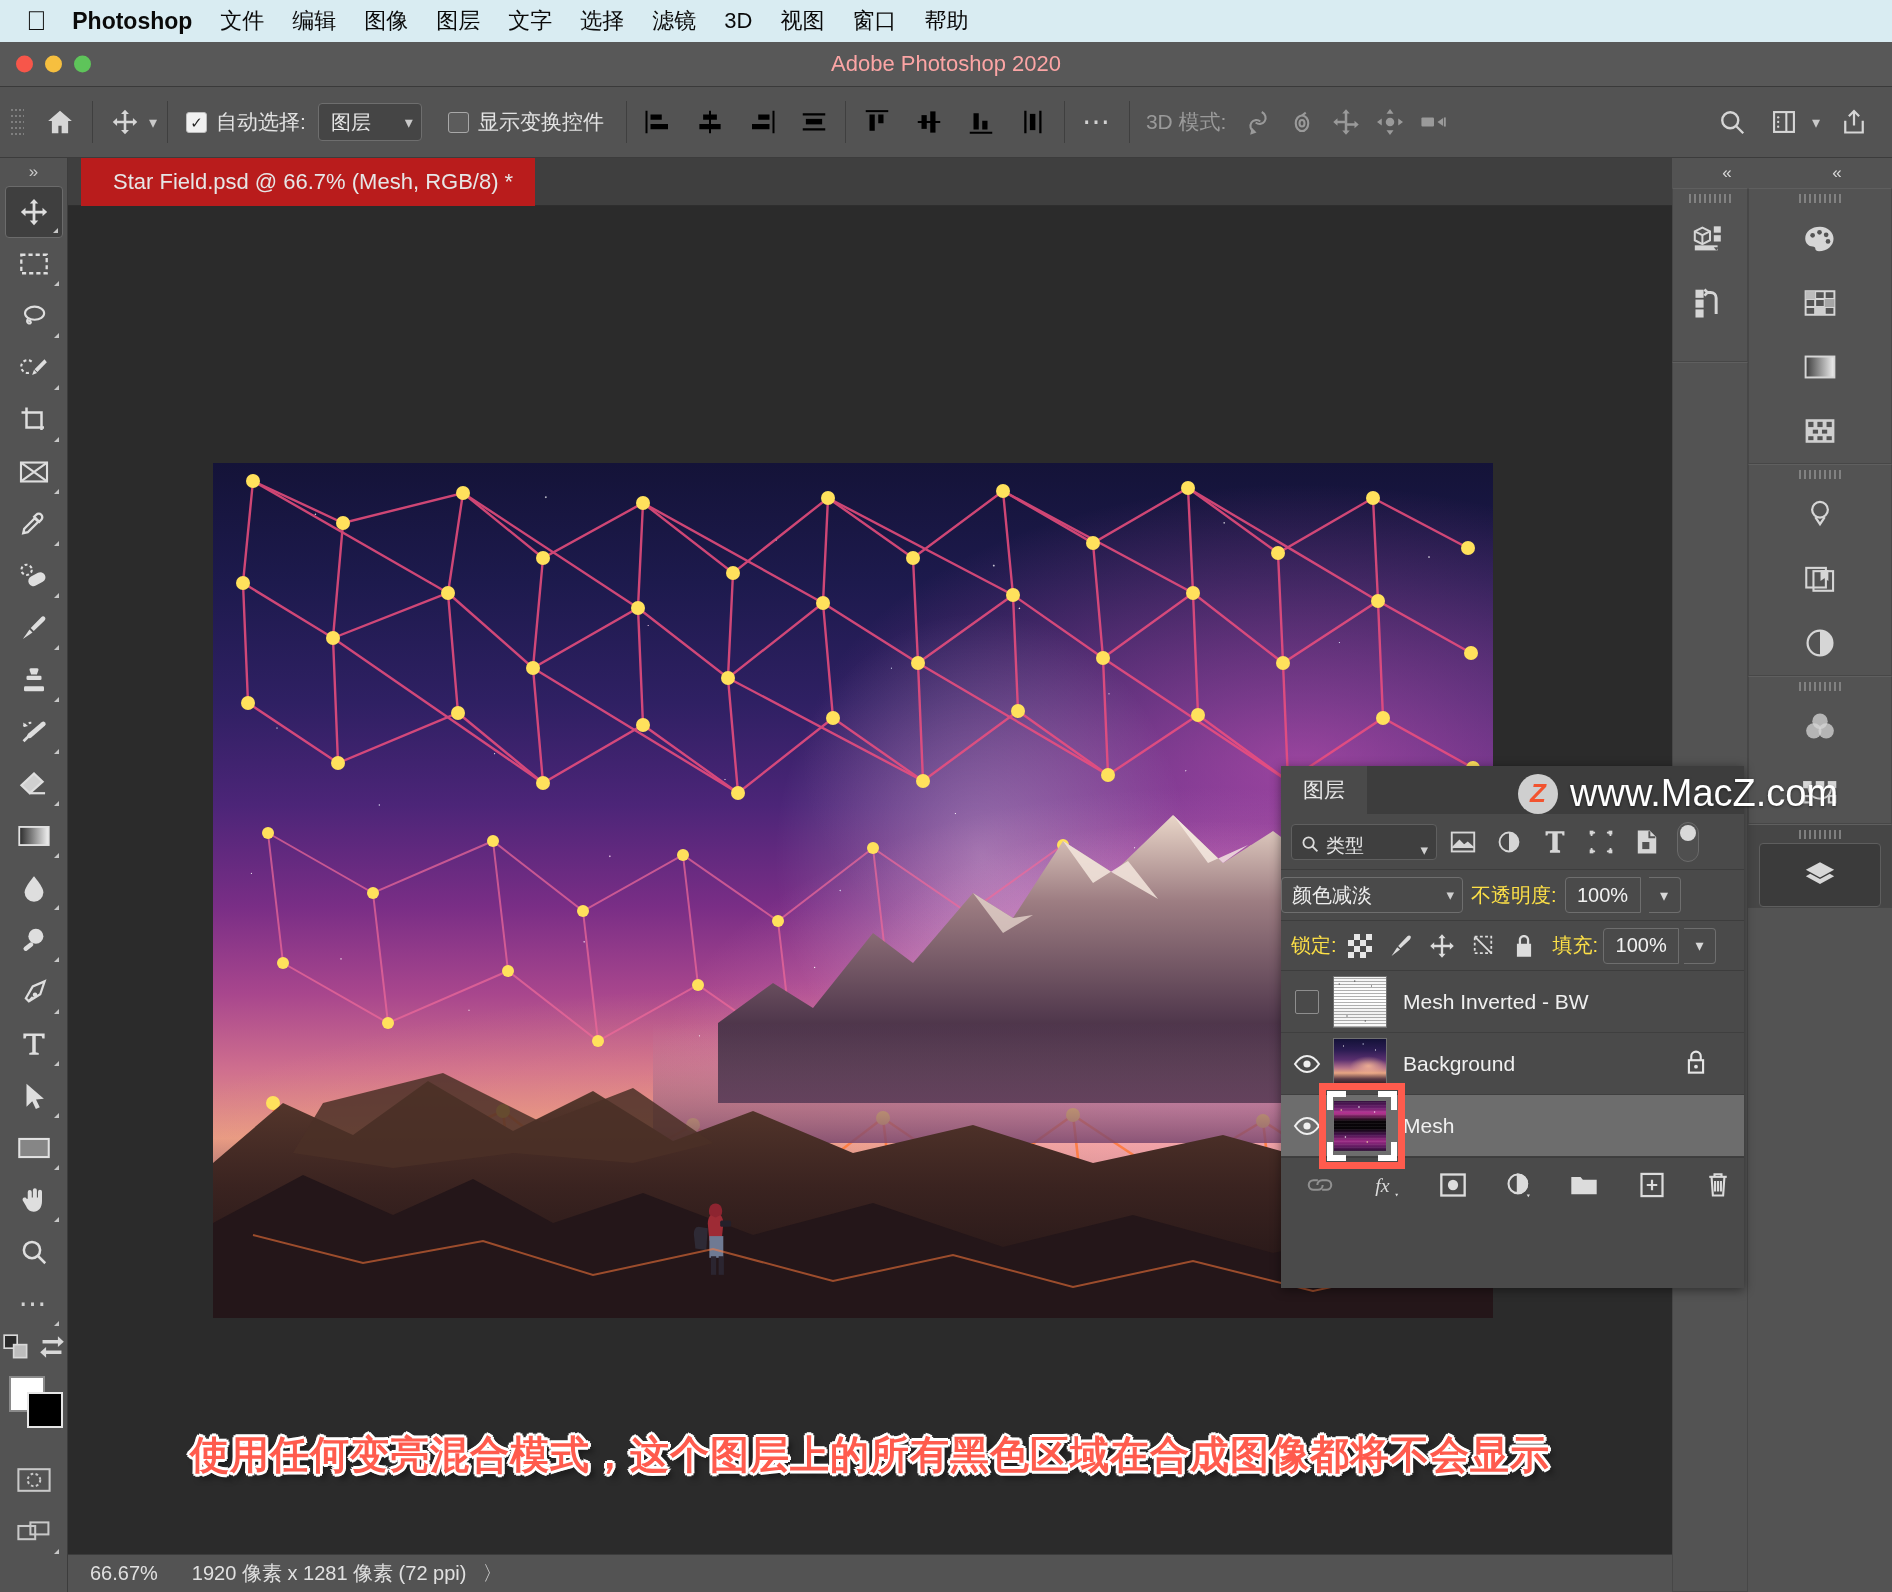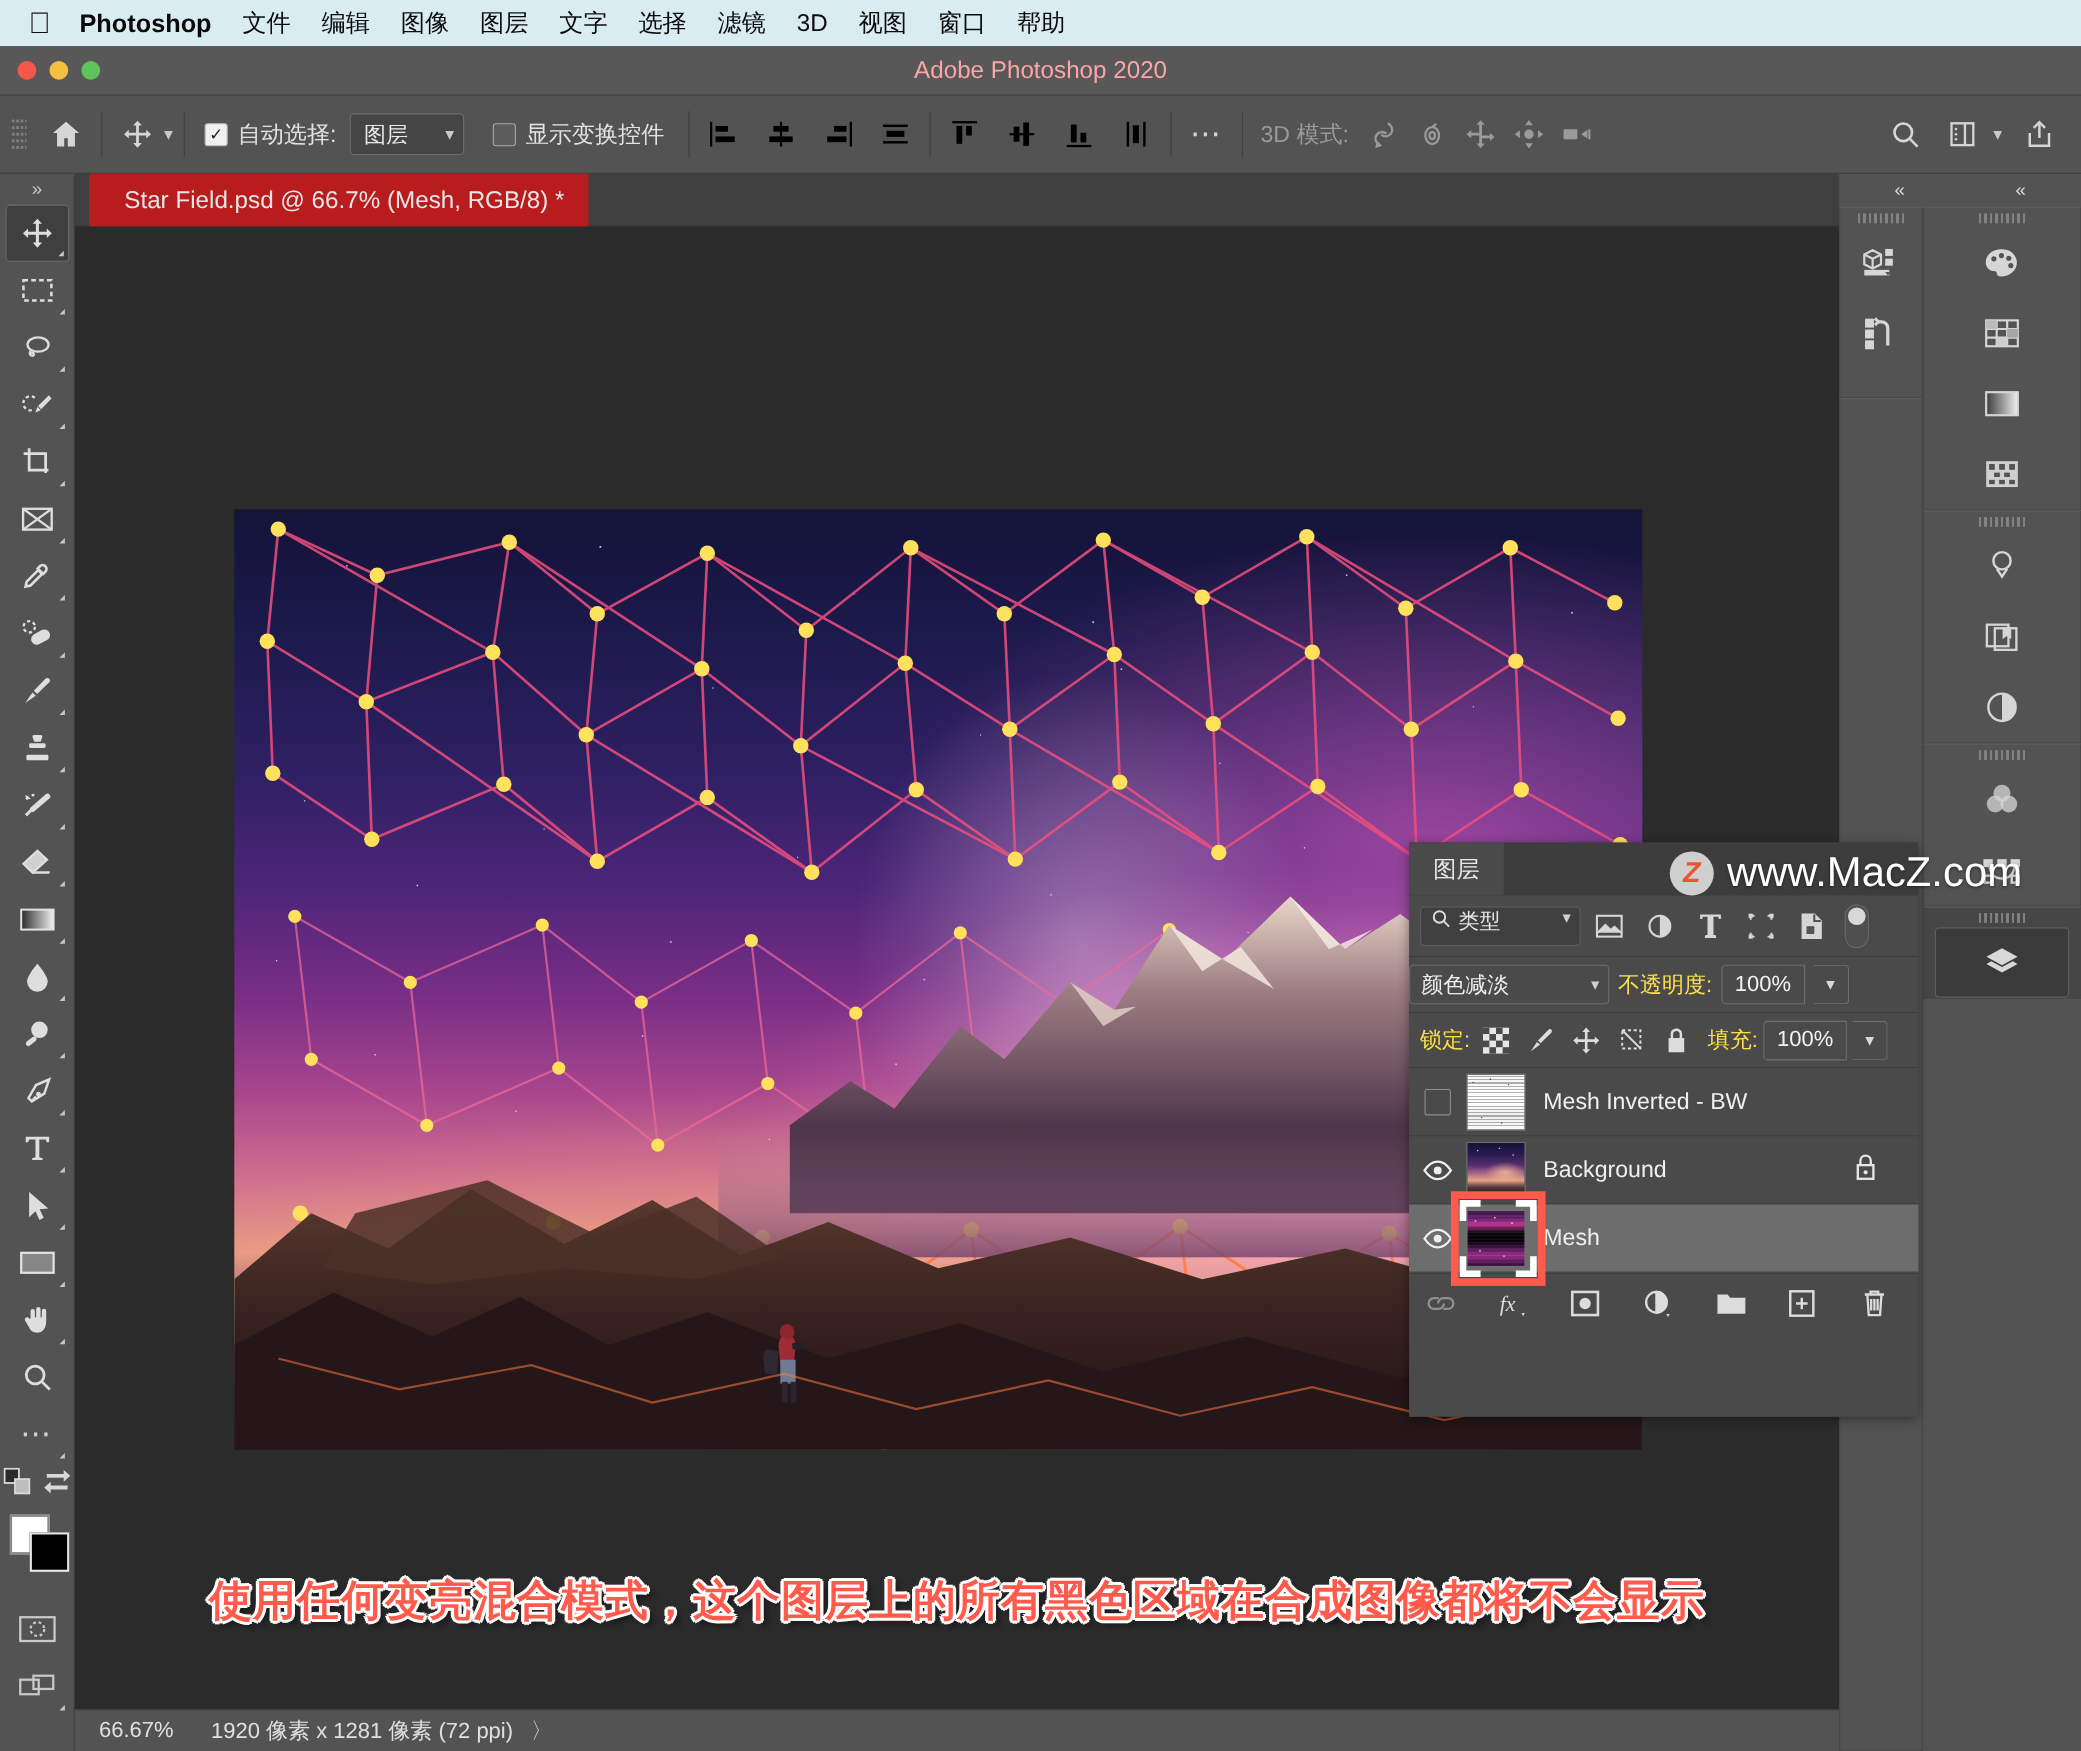--- a/index.html
+++ b/index.html
@@ -164,21 +164,21 @@
   .lp-tab {
     height: 48px; padding: 0 22px; background: #4a4a4a;
     display:flex; align-items:center; color:#e8e8e8; font-size: 21px;
   }
   .lp-filter {
     height: 56px; display:flex; align-items:center; gap: 0px; padding: 0 10px;
     border-bottom: 1px solid #3d3d3d;
   }
   .typesel {
     background: #3f3f3f; border: 1px solid #5f5f5f; border-radius: 4px;
-    height: 36px; width: 146px; display:flex; align-items:flex-start; gap:6px;
+    height: 36px; width: 146px; display:flex; align-items:flex-end; gap:6px;
     padding: 0 8px; color: #e6e6e6; font-size: 19px;
   }
   .fi { width: 40px; height: 40px; display:flex; align-items:center; justify-content:center; color:#d4d4d4; margin-left: 6px; }
   .pill { width: 22px; height: 40px; border-radius: 11px; background:#4f4f4f;
     border: 1px solid #6a6a6a; position: relative; margin-left: 10px; }
   .pill::after { content:''; position:absolute; left: 2px; top: 2px; width: 16px; height: 16px; border-radius:50%; background:#d8d8d8; }
 
   .lp-blend { height: 51px; display:flex; align-items:center; padding: 0 0; gap: 8px; border-bottom: 1px solid #3d3d3d; }
   .blendsel {
     background: #4a4a4a; border: 1px solid #6e6e6e; border-radius: 4px;
@@ -205,21 +205,21 @@
   .eyebox { width: 24px; height: 24px; border: 1px solid #8e8e8e; border-radius: 2px; }
   .thumb { width: 54px; height: 52px; border: 1px solid #6f6f6f; overflow:hidden; flex: none; }
   .lname { color: #f0f0f0; font-size: 21px; margin-left: 16px; flex: 1; }
   .lockicon { margin-right: 36px; color: #e4e4e4; }
   .hl {
     position: absolute; left: 38px; top: -12px; width: 86px; height: 86px;
     border: 7px solid #ff5b4d; box-sizing: border-box; pointer-events: none; z-index: 4;
   }
   .hl::before, .hl::after { content:''; position:absolute; background:#fff; }
   .lp-bottom { height: 55px; display:flex; align-items:center; justify-content:center; gap: 26px; border-top: 1px solid #3d3d3d; }
-  .bi { width: 40px; height: 40px; display:flex; align-items:center; justify-content:flex-start; color:#d8d8d8; }
+  .bi { width: 40px; height: 40px; display:flex; align-items:center; justify-content:flex-end; color:#d8d8d8; }
   .bi.dim { color: #909090; }
 
   
   .watermark {
     position: absolute; left: 1518px; top: 772px; display:flex; align-items:center; gap: 12px; z-index: 30;
   }
   .wm-badge { width: 40px; height: 40px; border-radius: 50%; background: #cfcfcf;
     display:flex; align-items:center; justify-content:center; color:#f2532f; font-weight: bold; font-size: 26px; font-style: italic; }
   .wm-text { color:#fff; font-size: 38px; text-shadow: 0 1px 3px rgba(0,0,0,.5); white-space: nowrap; }
 </style>

